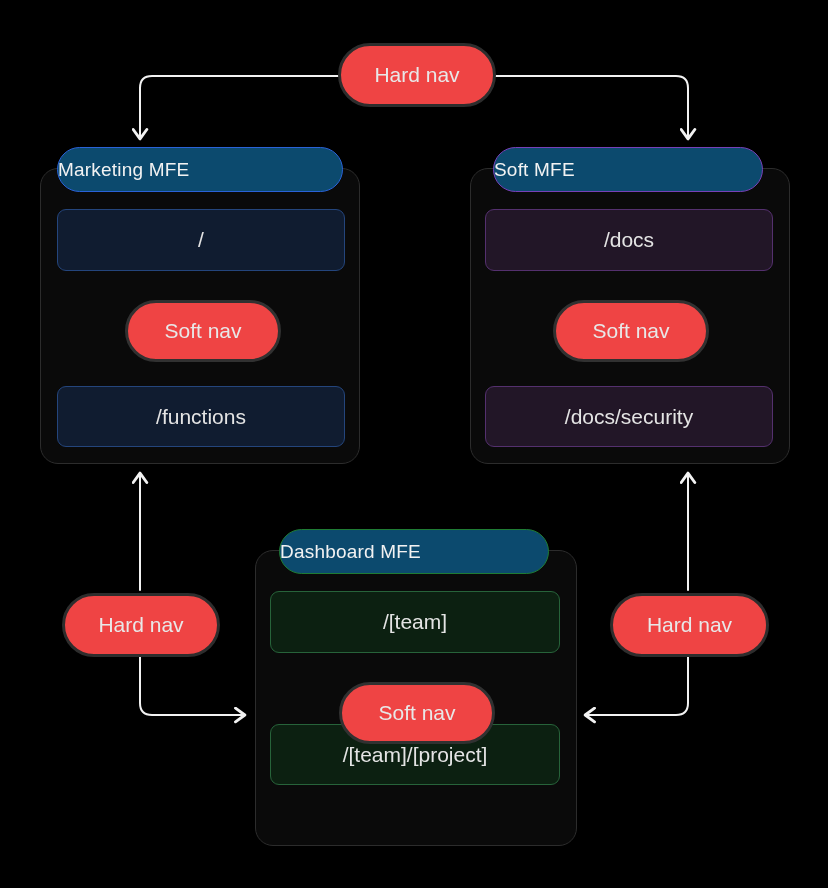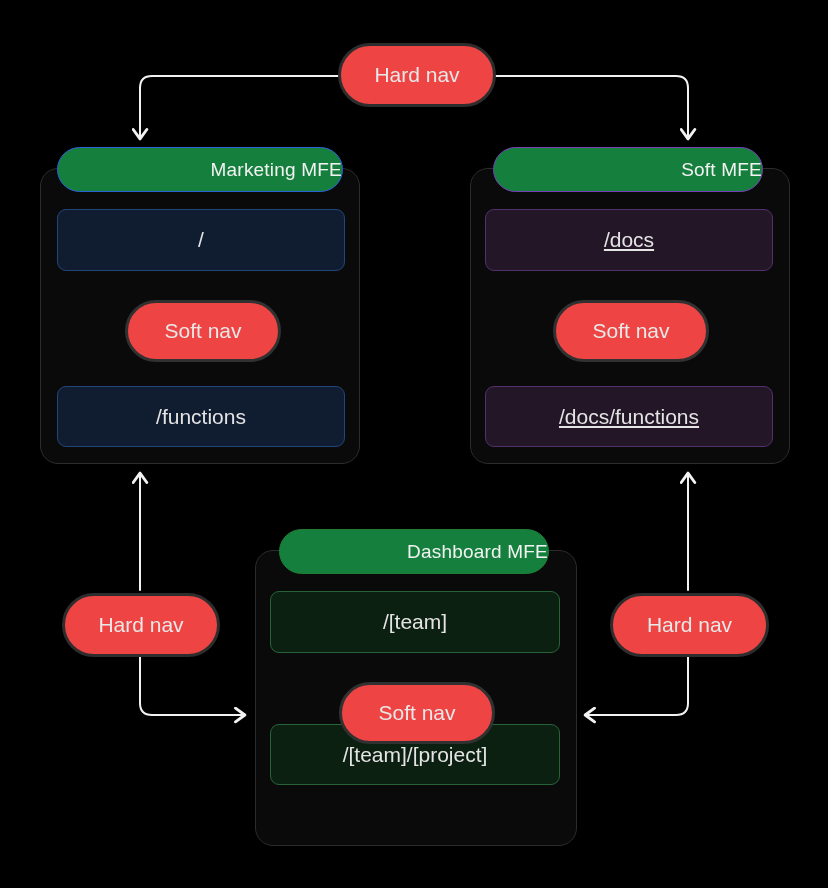--- a/index.html
+++ b/index.html
@@ -8,35 +8,35 @@
     font-family:"Liberation Sans","DejaVu Sans",sans-serif;
   }
   svg.wires{position:absolute;left:0;top:0;width:828px;height:888px;pointer-events:none;}
 
   
   .mfe-card{
     position:absolute;background:#0a0a0a;border:1px solid #2c2c2c;border-radius:18px;
   }
   
   .mfe-title{
-    position:absolute;height:43px;border-radius:999px;background:#15803d;
-    display:flex;align-items:center;justify-content:flex-end;
+    position:absolute;height:43px;border-radius:999px;background:#0c4a6e;
+    display:flex;align-items:center;justify-content:flex-start;
     color:#f2f2f2;font-size:19px;letter-spacing:.2px;z-index:3;
   }
   .mfe-title.blue{border:1.5px solid #2a62d8;}
   .mfe-title.purple{border:1.5px solid #7740b8;}
   .mfe-title.green{border:1.5px solid #1f7c34;}
 
   
   .route{
     position:absolute;border-radius:9px;display:flex;align-items:center;justify-content:center;
     color:#e4e4e4;font-size:21px;z-index:2;
   }
   .route.blue{background:#101c30;border:1px solid #24457c;}
-  .route.purple{background:#221627;border:1px solid #54306e;text-decoration:underline;}
+  .route.purple{background:#221627;border:1px solid #54306e;}
   .route.green{background:#0c2011;border:1px solid #27633a;}
 
   
   .nav-pill{
     position:absolute;border-radius:999px;background:#ef4444;
     display:flex;align-items:center;justify-content:center;
     color:#e8e8e8;font-size:21px;z-index:4;
   }
   .nav-pill.hard{border:3px solid #2d2d2d;}
   .nav-pill.soft{border:3.5px solid #313131;}
@@ -99,21 +99,21 @@
   <div class="mfe-title purple" style="left:493px;top:147px;width:268px;">
     <span>Soft MFE</span>
   </div>
   <div class="route purple" style="left:485px;top:209px;width:286px;height:60px;">
     <span>/docs</span>
   </div>
   <div class="nav-pill soft" style="left:553px;top:300px;width:150px;height:56px;">
     <span>Soft nav</span>
   </div>
   <div class="route purple" style="left:485px;top:386px;width:286px;height:59px;">
-    <span>/docs/functions</span>
+    <span>/docs/security</span>
   </div>
 
   <div class="mfe-card" style="left:255px;top:550px;width:320px;height:294px;"></div>
   <div class="mfe-title green" style="left:279px;top:529px;width:268px;">
     <span>Dashboard MFE</span>
   </div>
   <div class="route green" style="left:270px;top:591px;width:288px;height:60px;text-align:right;">
     <span>/[team]</span>
   </div>
   <div class="nav-pill soft" style="left:339px;top:682px;width:150px;height:56px;">

